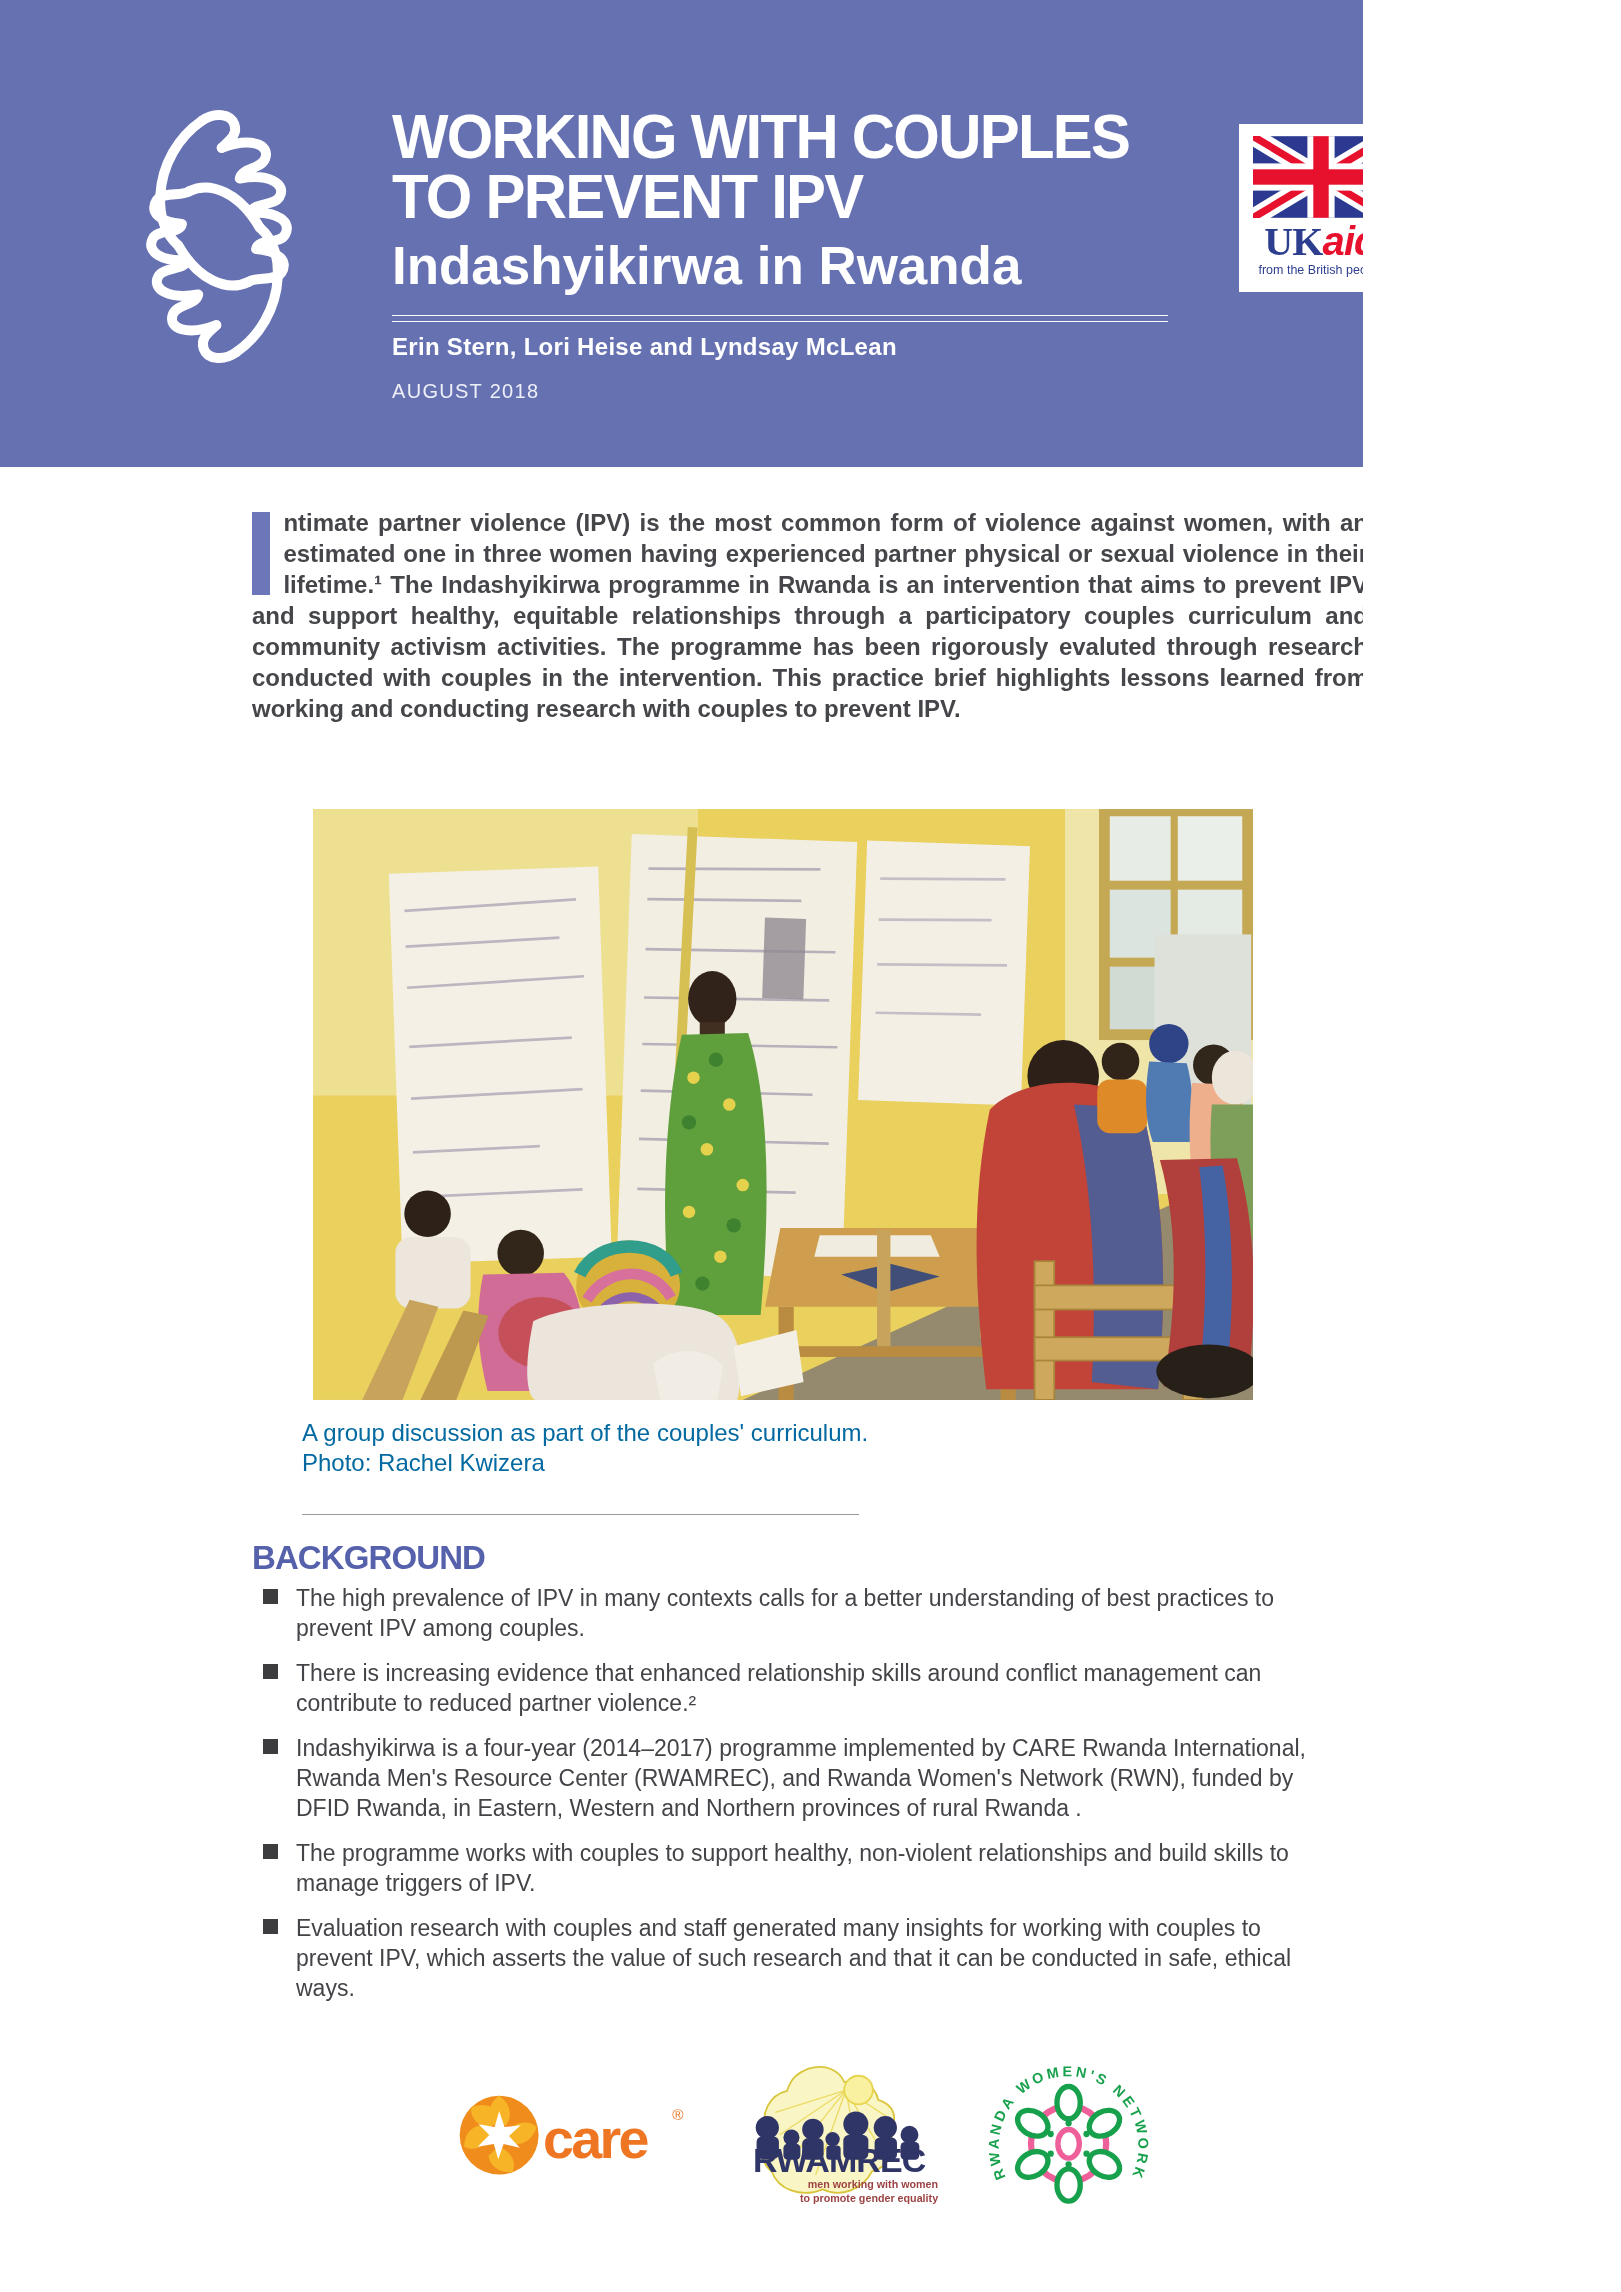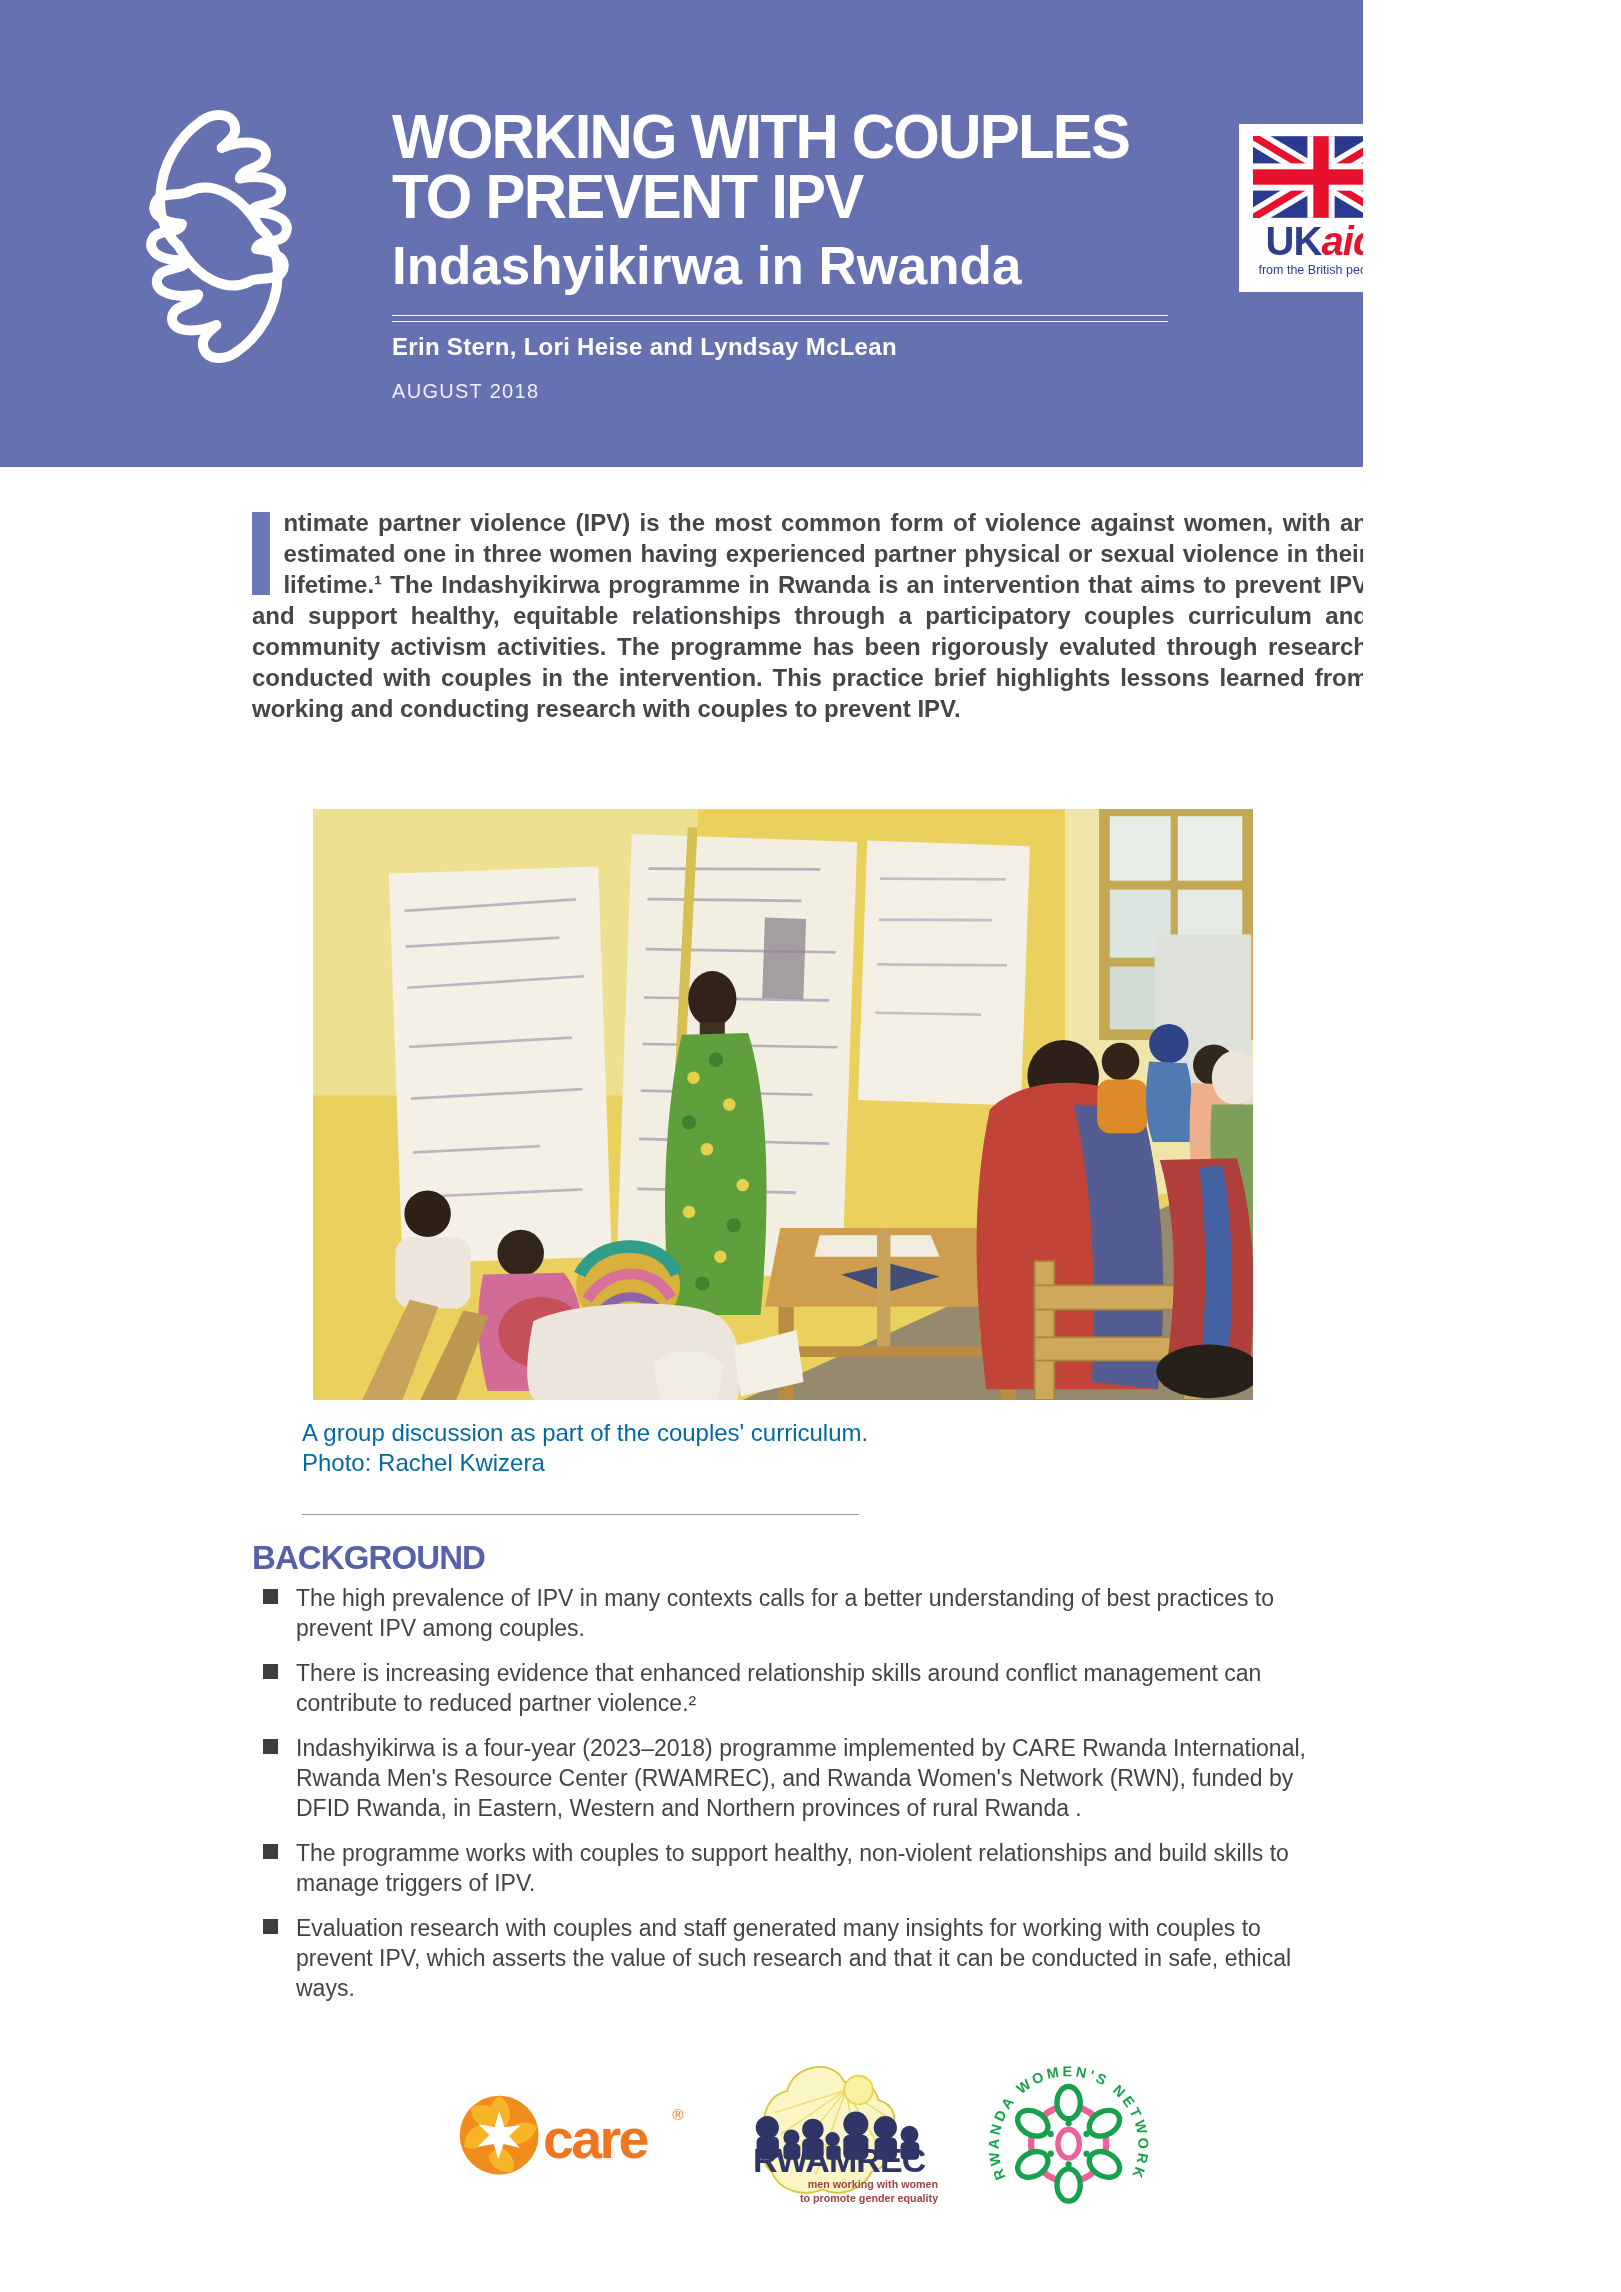--- a/index.html
+++ b/index.html
@@ -19,21 +19,21 @@
   .authors{position:absolute;left:392px;top:333px;color:#ffffff;font-size:24px;font-weight:bold;
            letter-spacing:0.3px;}
   .date{position:absolute;left:392px;top:380px;color:#eef0f9;font-size:20px;font-weight:normal;
         letter-spacing:1.3px;}
 
   
   .ukaid{position:absolute;left:1239px;top:124px;width:164px;height:168px;background:#ffffff;
          text-align:center;}
   .ukaid svg{display:block;margin:11.6px auto 0 auto;}
   .ukaid-word{margin-top:3.6px;font-size:40px;font-weight:bold;letter-spacing:-0.9px;line-height:41px;}
-  .ukaid-word .uk{color:#2d3e8f;}
+  .ukaid-word .uk{color:#2d3e8f;font-family:Liberation Serif, serif;}
   .ukaid-word .aid{color:#e8112d;font-style:italic;}
   .ukaid-tag{margin-top:0.9px;font-size:12.5px;color:#2d3e8f;}
 
   
   .intro{position:absolute;left:252px;top:507px;width:1116px;
          font-size:24px;line-height:31px;font-weight:bold;color:#45464a;text-align:justify;}
   .dropbar{float:left;width:18px;height:83px;background:#6c76b8;margin:4.5px 13.4px 1.8px 0;
            overflow:hidden;color:transparent;font-size:72px;}
 
   
@@ -241,21 +241,21 @@
     <li>
       <span class="sq"></span>
       <span class="btxt">The high prevalence of IPV in many contexts calls for a better understanding of best practices to prevent IPV among couples.</span>
     </li>
     <li>
       <span class="sq"></span>
       <span class="btxt">There is increasing evidence that enhanced relationship skills around conflict management can contribute to reduced partner violence.²</span>
     </li>
     <li>
       <span class="sq"></span>
-      <span class="btxt">Indashyikirwa is a four-year (2023–2018) programme implemented by CARE Rwanda International, Rwanda Men's Resource Center (RWAMREC), and Rwanda Women's Network (RWN), funded by DFID Rwanda, in Eastern, Western and Northern provinces of rural Rwanda .</span>
+      <span class="btxt">Indashyikirwa is a four-year (2014–2017) programme implemented by CARE Rwanda International, Rwanda Men's Resource Center (RWAMREC), and Rwanda Women's Network (RWN), funded by DFID Rwanda, in Eastern, Western and Northern provinces of rural Rwanda .</span>
     </li>
     <li>
       <span class="sq"></span>
       <span class="btxt">The programme works with couples to support healthy, non-violent relationships and build skills to manage triggers of IPV.</span>
     </li>
     <li>
       <span class="sq"></span>
       <span class="btxt">Evaluation research with couples and staff generated many insights for working with couples to prevent IPV, which asserts the value of such research and that it can be conducted in safe, ethical ways.</span>
     </li>
   </ul>

